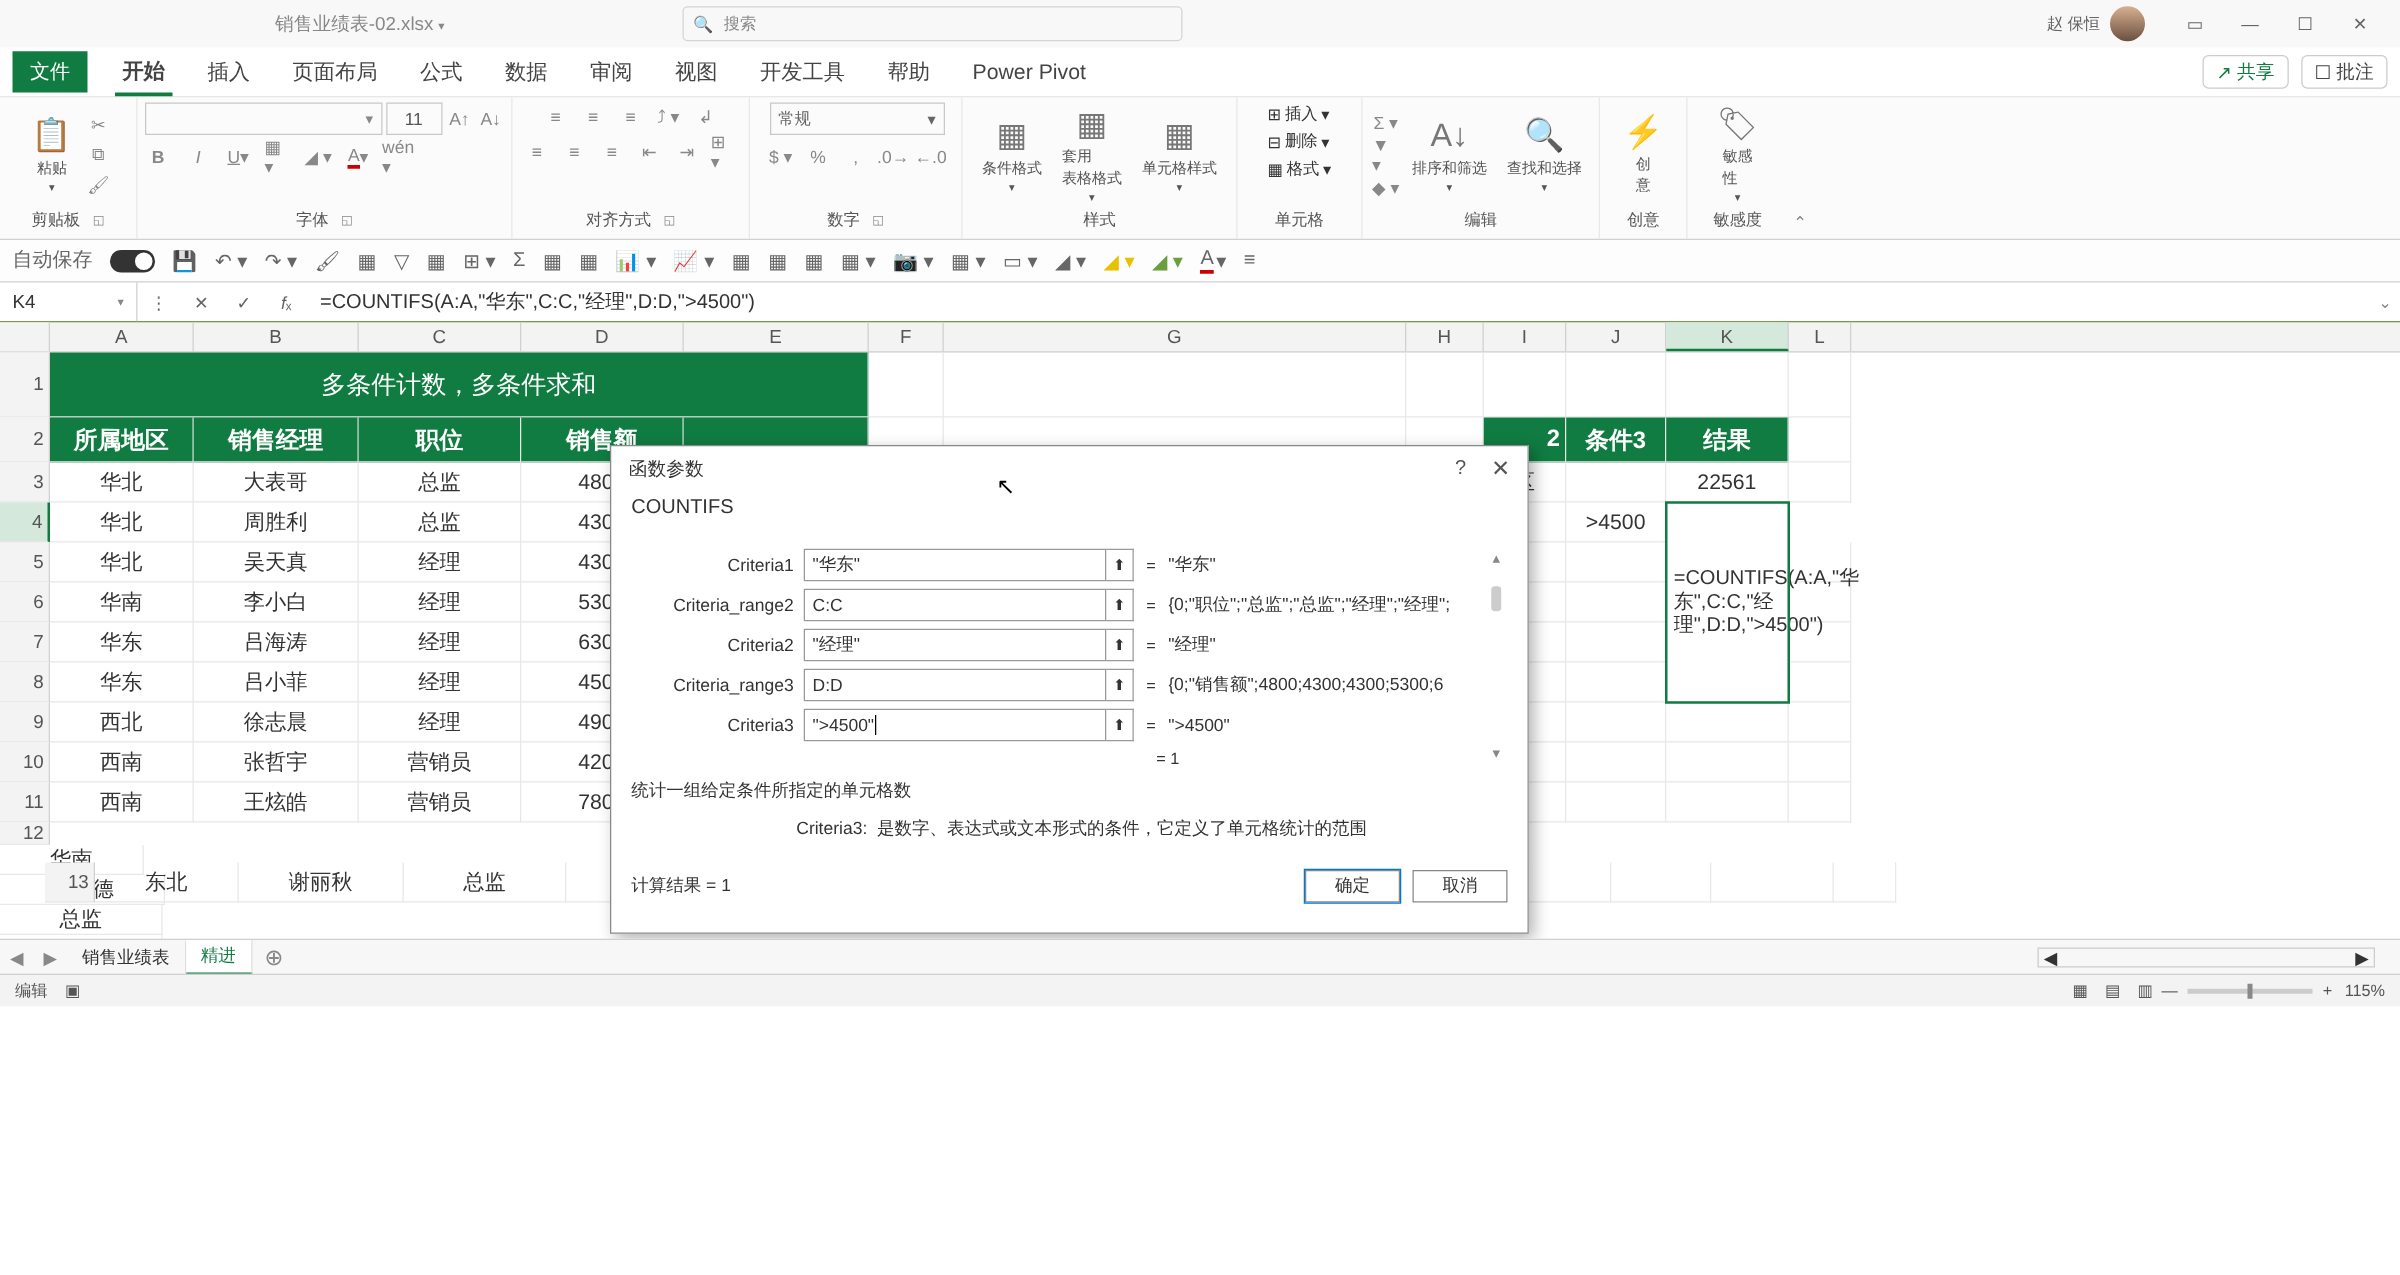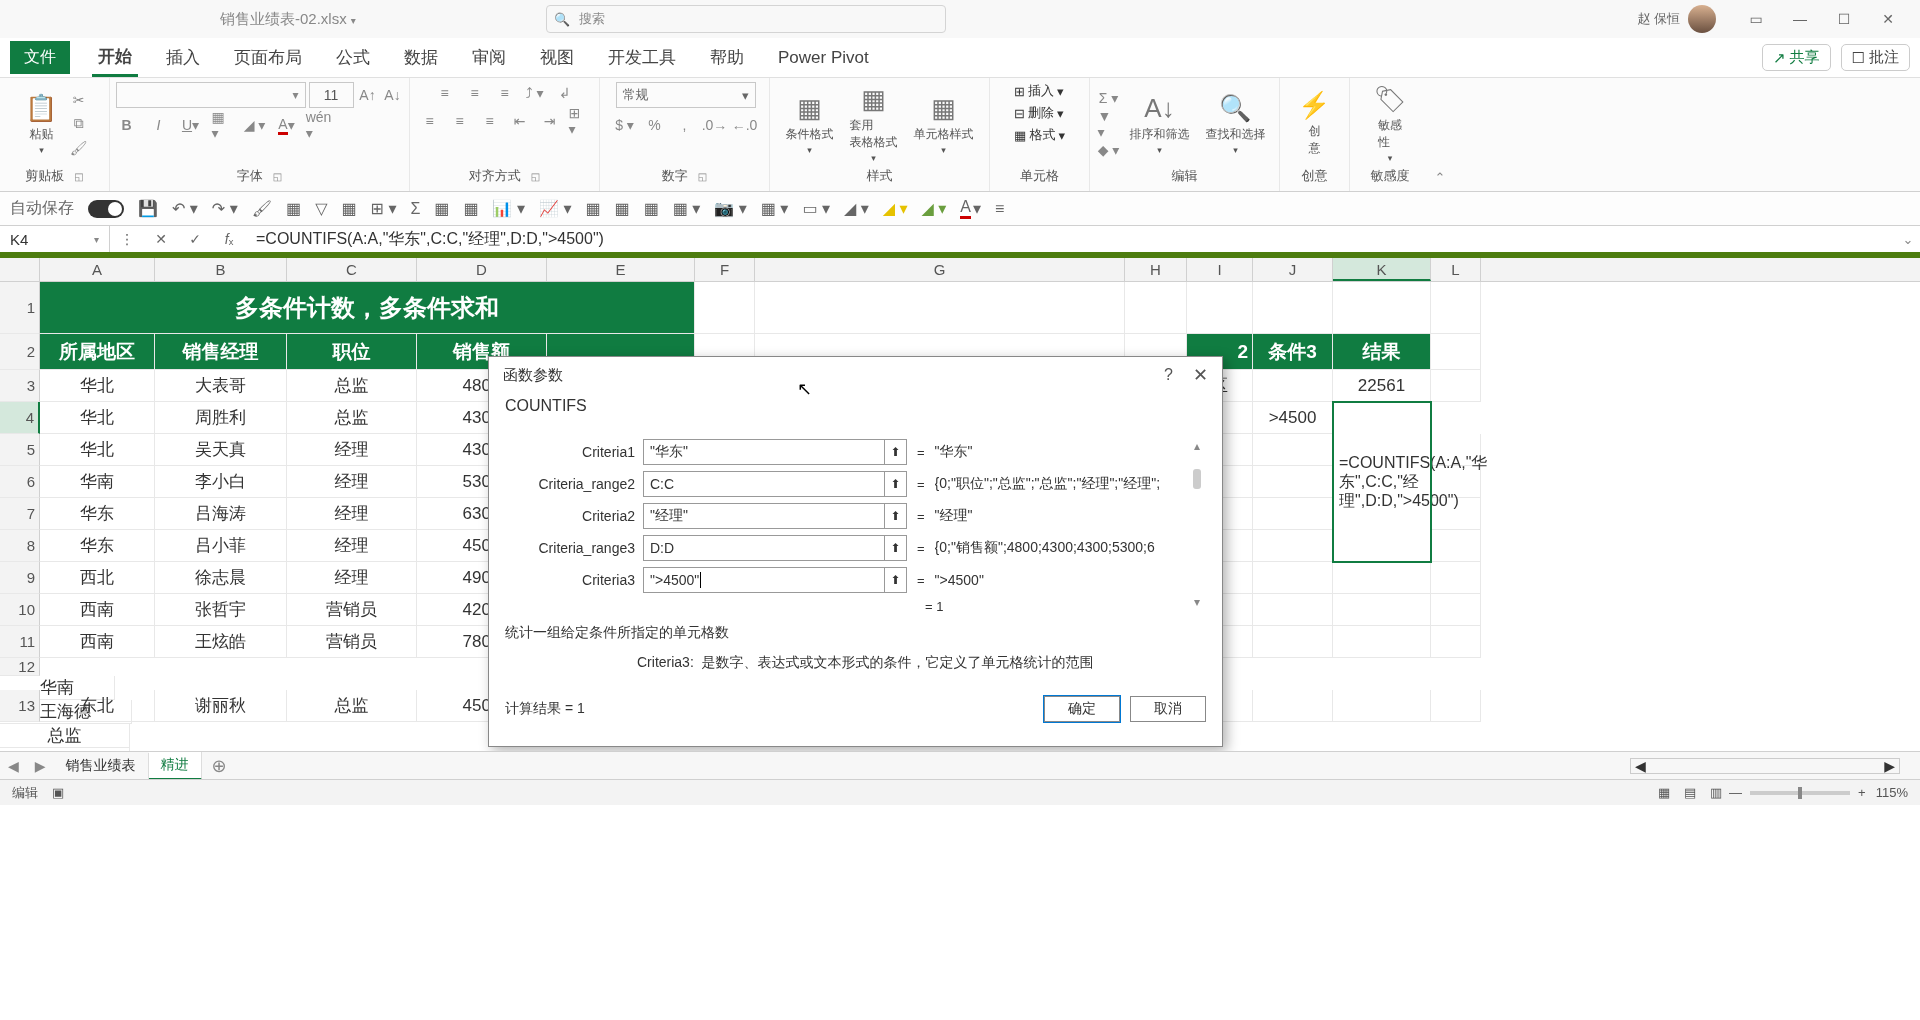--- a/index.html
+++ b/index.html
@@ -40,37 +40,37 @@
 .row { display: flex; align-items: center; gap: 3px; }
 .col { display: flex; flex-direction: column; gap: 2px; }
 
 
 .qat { height: 34px; display: flex; align-items: center; gap: 14px; padding: 0 10px; border-bottom: 1px solid #d0d0d0; background: #fdfdfd; }
 .qat .itm { color: #666; font-size: 16px; display: flex; align-items: center; gap: 2px; }
 .qat .switch { width: 36px; height: 18px; border-radius: 9px; background: #333; position: relative; }
 .qat .switch::after { content: ''; position: absolute; right: 2px; top: 2px; width: 14px; height: 14px; border-radius: 50%; background: #fff; }
 
 
-.formulabar { height: 32px; display: flex; align-items: center; border-bottom: 6px solid #4d7c0f; }
+.formulabar { height: 32px; display: flex; align-items: center; border-bottom: 1px solid #4d7c0f; }
 .namebox { width: 110px; border-right: 1px solid #d0d0d0; height: 100%; display: flex; align-items: center; padding: 0 10px; font-size: 15px; justify-content: space-between; }
 .fbar-btn { width: 34px; height: 100%; display: flex; align-items: center; justify-content: center; color: #666; font-size: 14px; }
 .fbar-input { flex: 1; padding: 0 10px; font-size: 16px; height: 100%; display: flex; align-items: center; }
 .fbar-expand { width: 24px; text-align: center; color: #888; }
 
 
 .grid-wrap { position: relative; }
 .col-hdrs { display: flex; height: 24px; border-bottom: 1px solid #d0d0d0; background: #f3f3f3; }
 .corner { width: 40px; border-right: 1px solid #d0d0d0; background: #f3f3f3; }
 .ch { border-right: 1px solid #d0d0d0; text-align: center; font-size: 15px; color: #555; line-height: 24px; }
 .ch.sel { background: #d4e8dc; border-bottom: 2px solid #107c41; }
 .row-wrap { display: flex; }
 .rh { width: 40px; border-right: 1px solid #d0d0d0; border-bottom: 1px solid #e8e8e8; text-align: right; padding-right: 4px; font-size: 15px; color: #555; background: #f3f3f3; display: flex; align-items: center; justify-content: flex-end; }
 .rh.sel { background: #d4e8dc; border-right: 2px solid #107c41; }
 .cell { border-right: 1px solid #e8e8e8; border-bottom: 1px solid #e8e8e8; padding: 0 4px; display: flex; align-items: center; justify-content: center; font-size: 17px; }
-.titlecell { background: #107c41; color: #fff; font-size: 24px; font-weight: bold; }
+.titlecell { background: #107c41; color: #fff; font-size: 20px; font-weight: normal; }
 .hdrcell { background: #107c41; color: #fff; font-size: 19px; font-weight: bold; }
 .selcell { outline: 2px solid #107c41; outline-offset: -1px; }
 .formcell { font-size: 16px; justify-content: flex-start; padding: 2px 6px; line-height: 1.2; white-space: pre-wrap; }
 
 
 .dialog { position: absolute; left: 488px; top: 356px; width: 735px; background: #fff; border: 1px solid #888; box-shadow: 4px 4px 12px rgba(0,0,0,.3); }
 .dlg-title { height: 36px; display: flex; align-items: center; padding: 0 14px; font-size: 15px; }
 .dlg-title .help { margin-left: auto; margin-right: 20px; font-size: 16px; color: #555; }
 .dlg-title .close { font-size: 18px; color: #555; }
 .dlg-body { padding: 4px 16px 10px 16px; }
@@ -546,21 +546,21 @@
         <div class="cell cD">7300</div>
         <div class="cell cE"></div>
         <div class="cell cF"></div>
         <div class="cell cG"></div>
         <div class="cell cH"></div>
         <div class="cell cI"></div>
         <div class="cell cJ"></div>
         <div class="cell cK"></div>
         <div class="cell cL"></div>
       </div>
-      <div class="row-wrap" style="height: 32px;">
+      <div class="row-wrap" style="height: 32px; margin-left: 36px;">
         <div class="rh">13</div>
         <div class="cell cA">东北</div>
         <div class="cell cB">谢丽秋</div>
         <div class="cell cC">总监</div>
         <div class="cell cD">4507</div>
         <div class="cell cE"></div>
         <div class="cell cF"></div>
         <div class="cell cG"></div>
         <div class="cell cH"></div>
         <div class="cell cI"></div>

